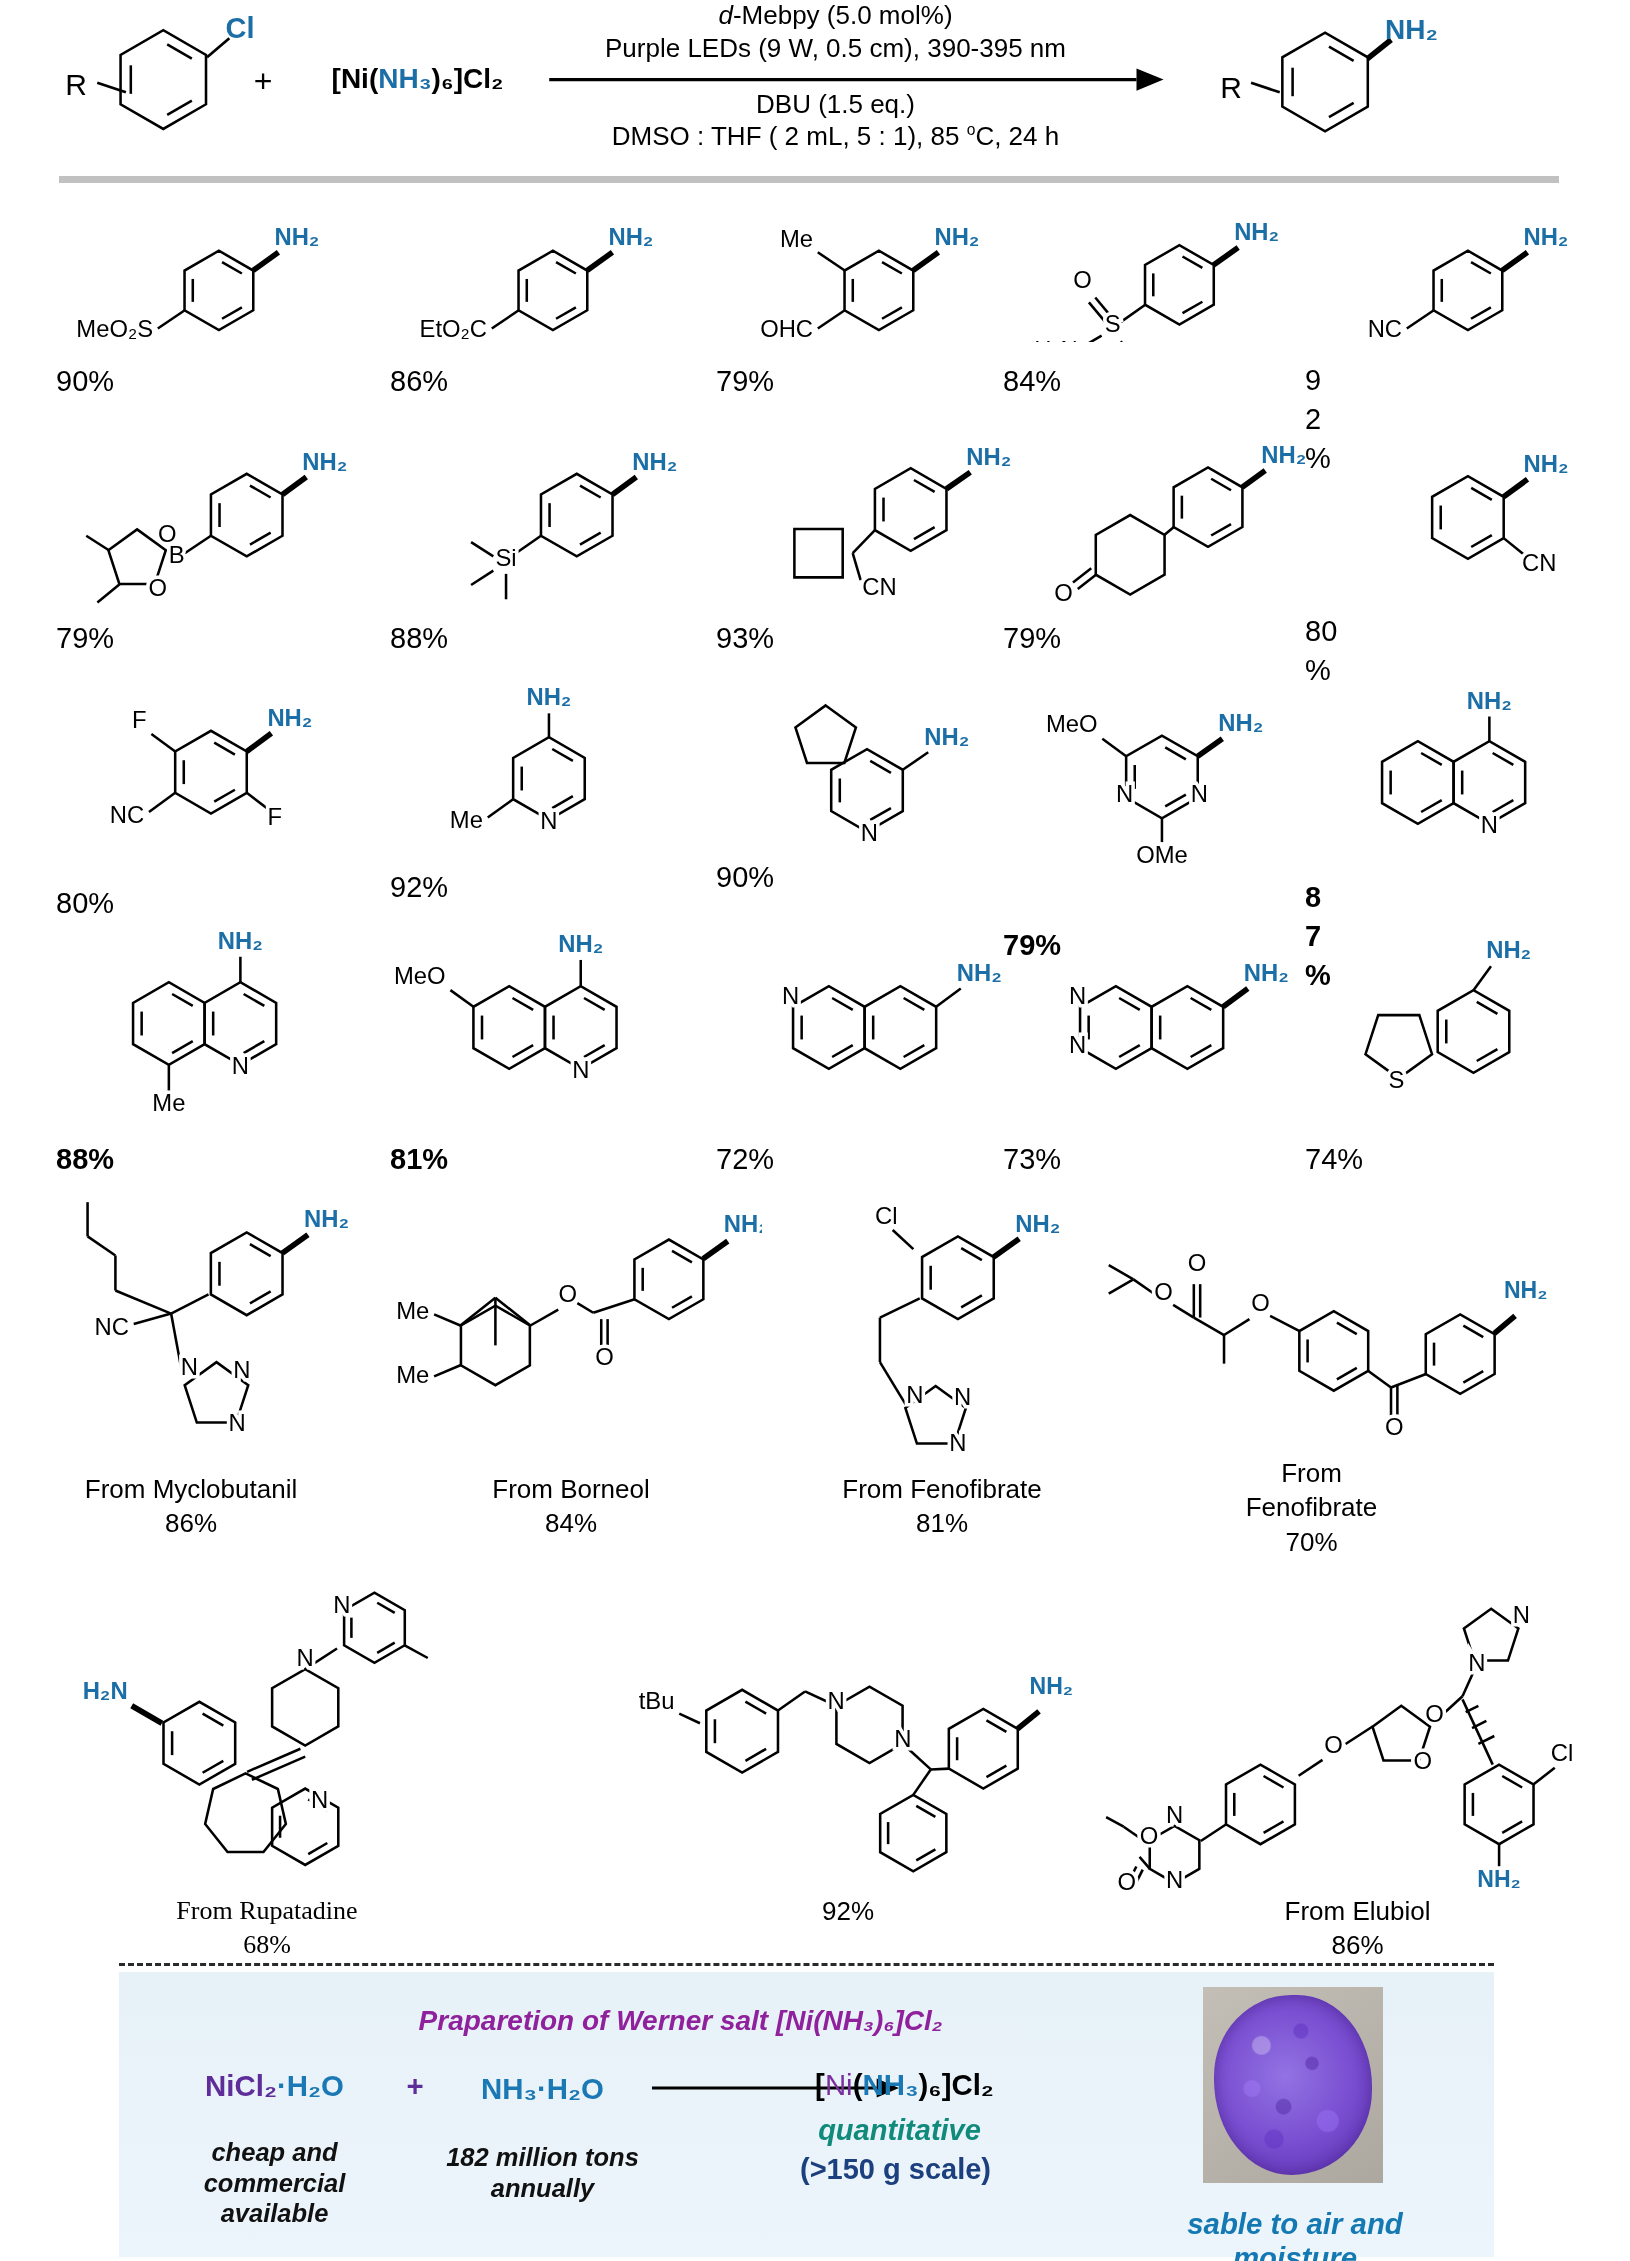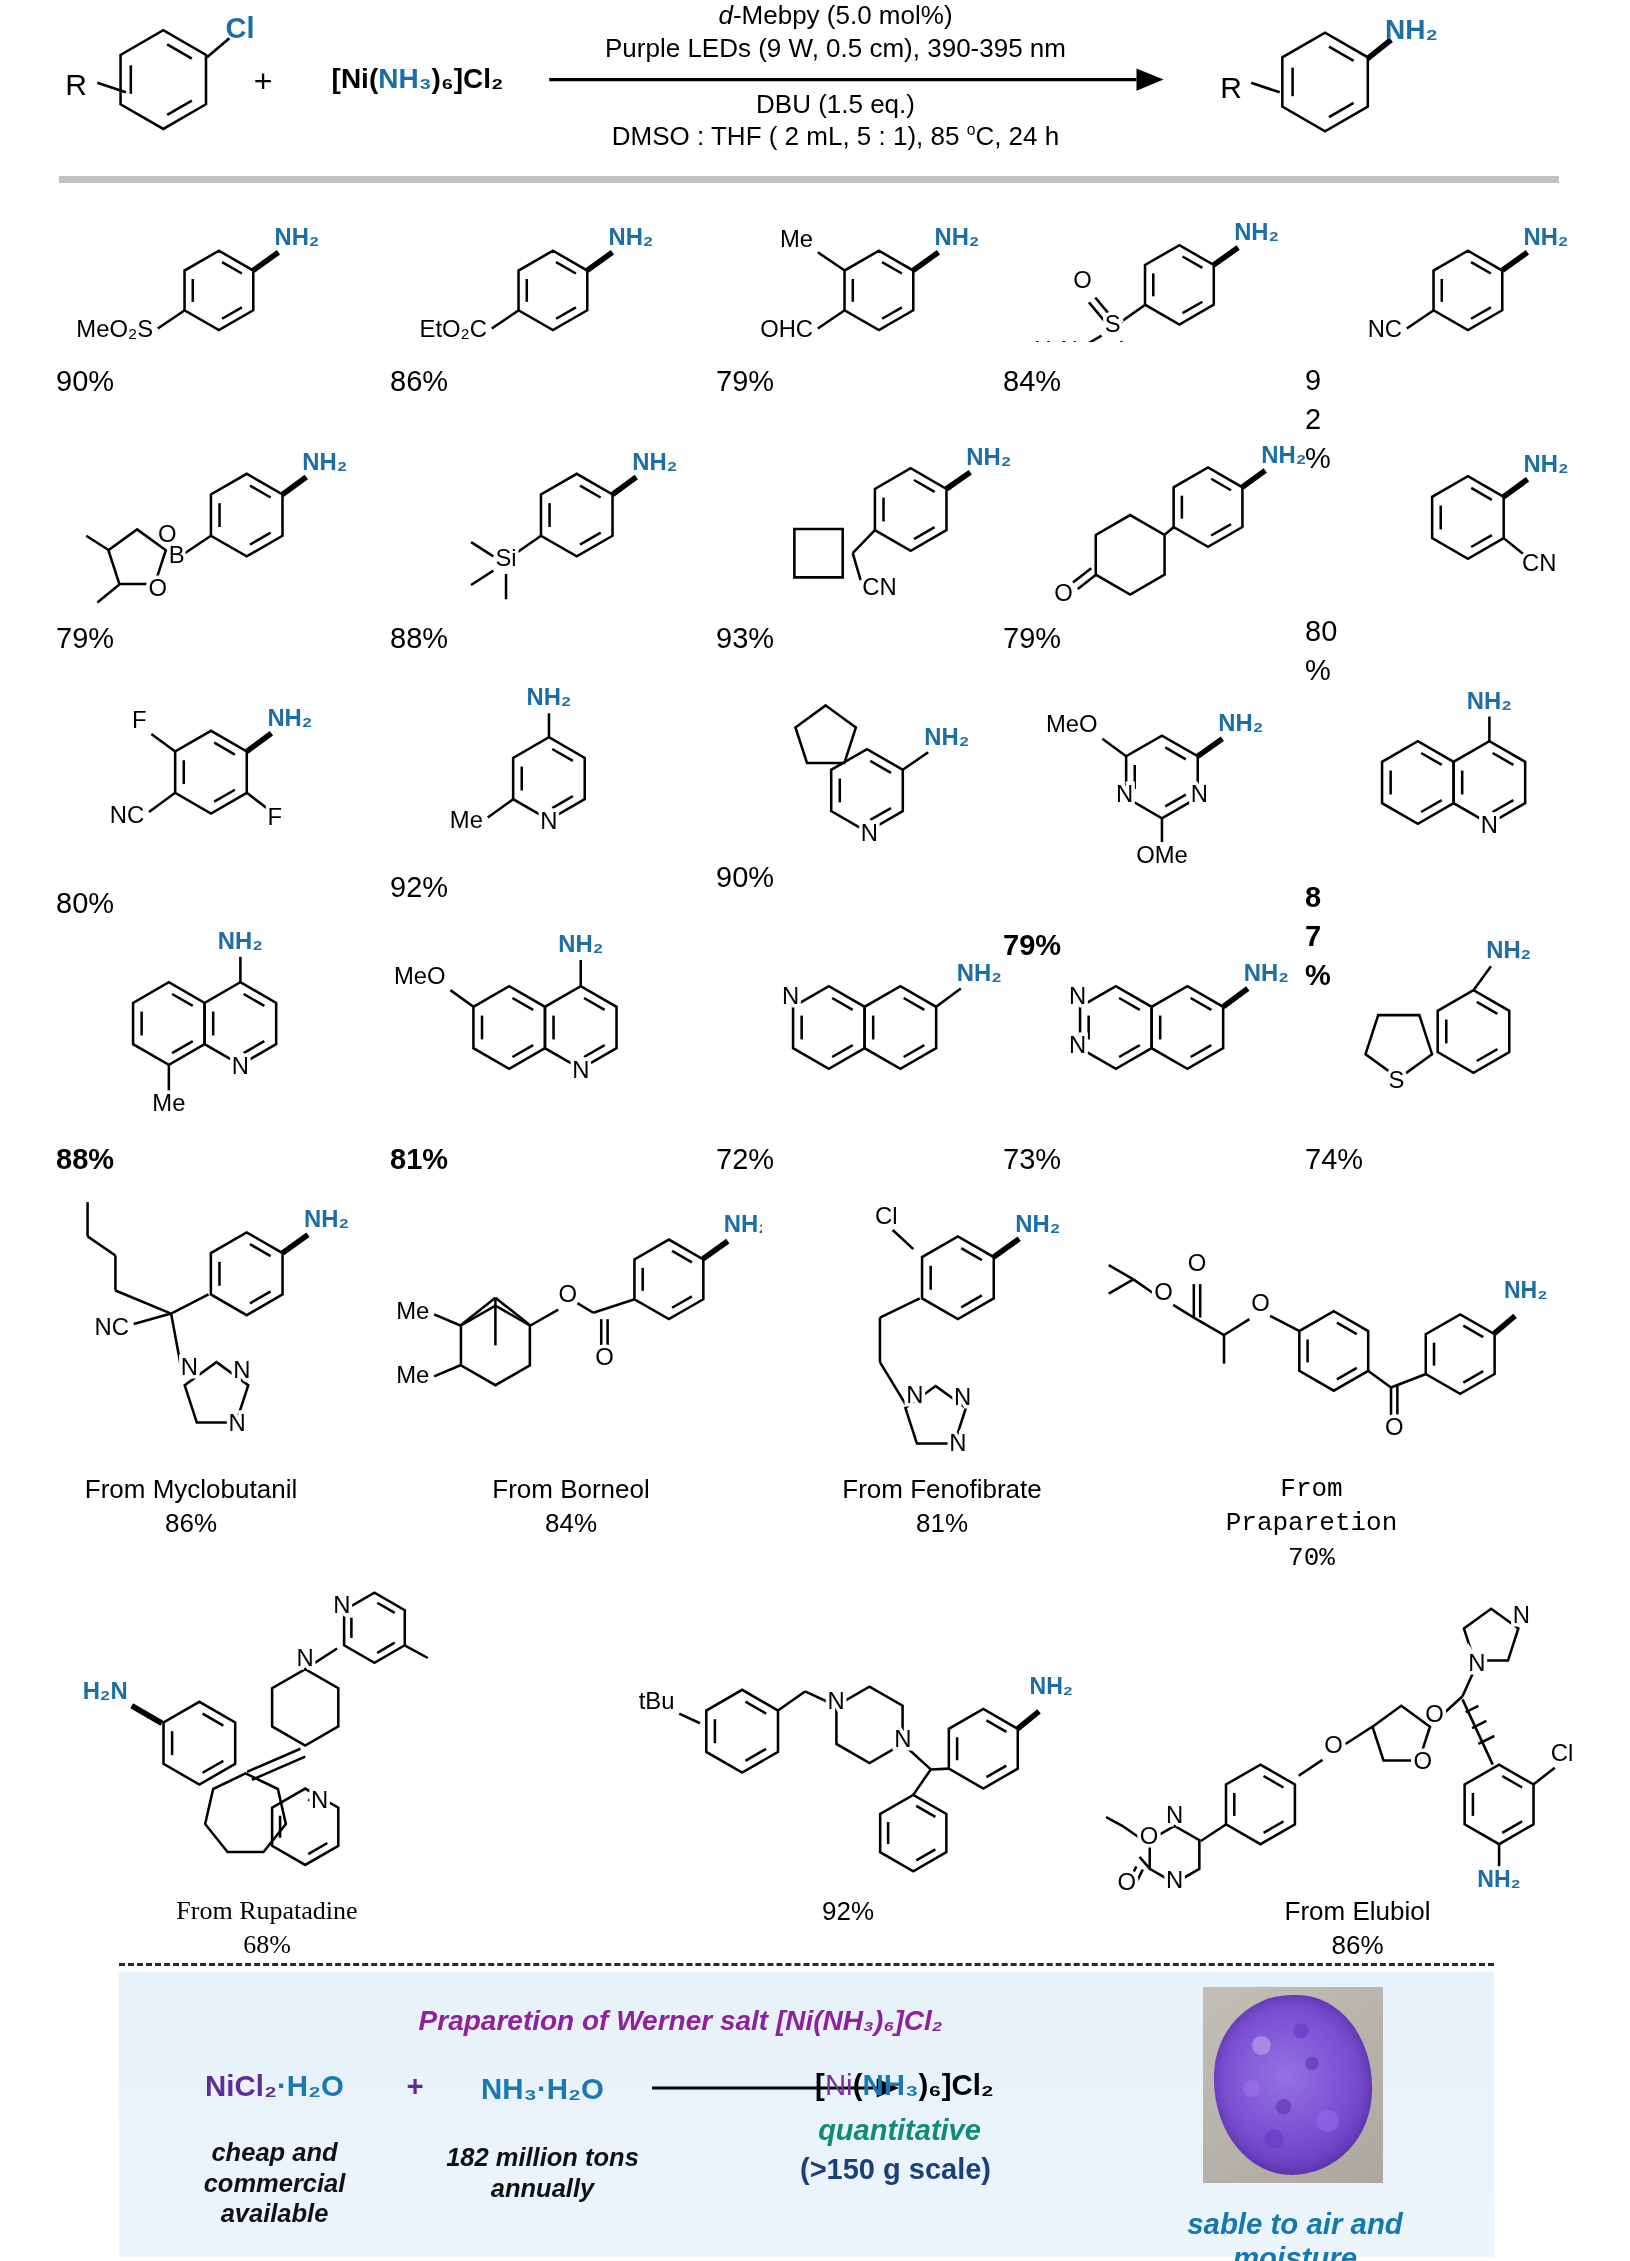--- a/index.html
+++ b/index.html
@@ -518,23 +518,23 @@
         <line x1="410" y1="258" x2="410" y2="296" stroke="#000" stroke-width="3.2"></line>
         <line x1="418" y1="254" x2="418" y2="292" stroke="#000" stroke-width="3.2"></line>
         <line x1="410" y1="258" x2="454" y2="241" stroke="#000" stroke-width="3.2"></line>
         <line x1="540" y1="190" x2="566" y2="168" stroke="#000" stroke-width="7" stroke-linecap="butt"></line>
         <text x="552" y="146" text-anchor="start" font-size="29" font-family="&quot;Liberation Sans&quot;,sans-serif" fill="#1c6fa6" font-weight="700" paint-order="stroke" stroke="#fff" stroke-width="9">NH₂</text>
         <text x="124" y="148" text-anchor="middle" font-size="30" font-family="&quot;Liberation Sans&quot;,sans-serif" fill="#000" font-weight="400" paint-order="stroke" stroke="#fff" stroke-width="9">O</text>
         <text x="166" y="112" text-anchor="middle" font-size="30" font-family="&quot;Liberation Sans&quot;,sans-serif" fill="#000" font-weight="400" paint-order="stroke" stroke="#fff" stroke-width="9">O</text>
         <text x="246" y="162" text-anchor="middle" font-size="30" font-family="&quot;Liberation Sans&quot;,sans-serif" fill="#000" font-weight="400" paint-order="stroke" stroke="#fff" stroke-width="9">O</text>
         <text x="414" y="318" text-anchor="middle" font-size="30" font-family="&quot;Liberation Sans&quot;,sans-serif" fill="#000" font-weight="400" paint-order="stroke" stroke="#fff" stroke-width="9">O</text>
       </svg>
-      <div class="cap" style="top: 290px; font-family: Liberation Mono, monospace;">
+      <div class="cap" style="top: 274px;">
         <div>From</div>
-        <div>Praparetion</div>
+        <div>Fenofibrate</div>
         <div>70%</div>
       </div>
     </div>
     <div class="cell" style="left: 52px; top: 1393px; width: 430px;">
       <svg width="430" height="312" viewBox="0 0 540 392">
         <polygon points="230.03332099679082,231 185,257 139.96667900320918,231 139.9666790032092,179 185,153 230.0333209967908,178.99999999999997" fill="none" stroke="#000" stroke-width="3.2"></polygon>
         <line x1="215.1182850826537" y1="227.1312" x2="189.10703887490732" y2="242.1488" stroke="#000" stroke-width="3.2"></line>
         <line x1="150.77467604243898" y1="220.0176" x2="150.774676042439" y2="189.9824" stroke="#000" stroke-width="3.2"></line>
         <line x1="189.10703887490732" y1="167.85119999999998" x2="215.11828508265367" y2="182.8688" stroke="#000" stroke-width="3.2"></line>
         <polygon points="243,243 283.65523708833757,262.5785303033459 293.69625143345485,306.57108856572836 265.56195443411303,341.85038113092577 220.43804556588697,341.85038113092577 192.30374856654518,306.57108856572836 202.34476291166243,262.5785303033459" fill="none" stroke="#000" stroke-width="3.2"></polygon>

